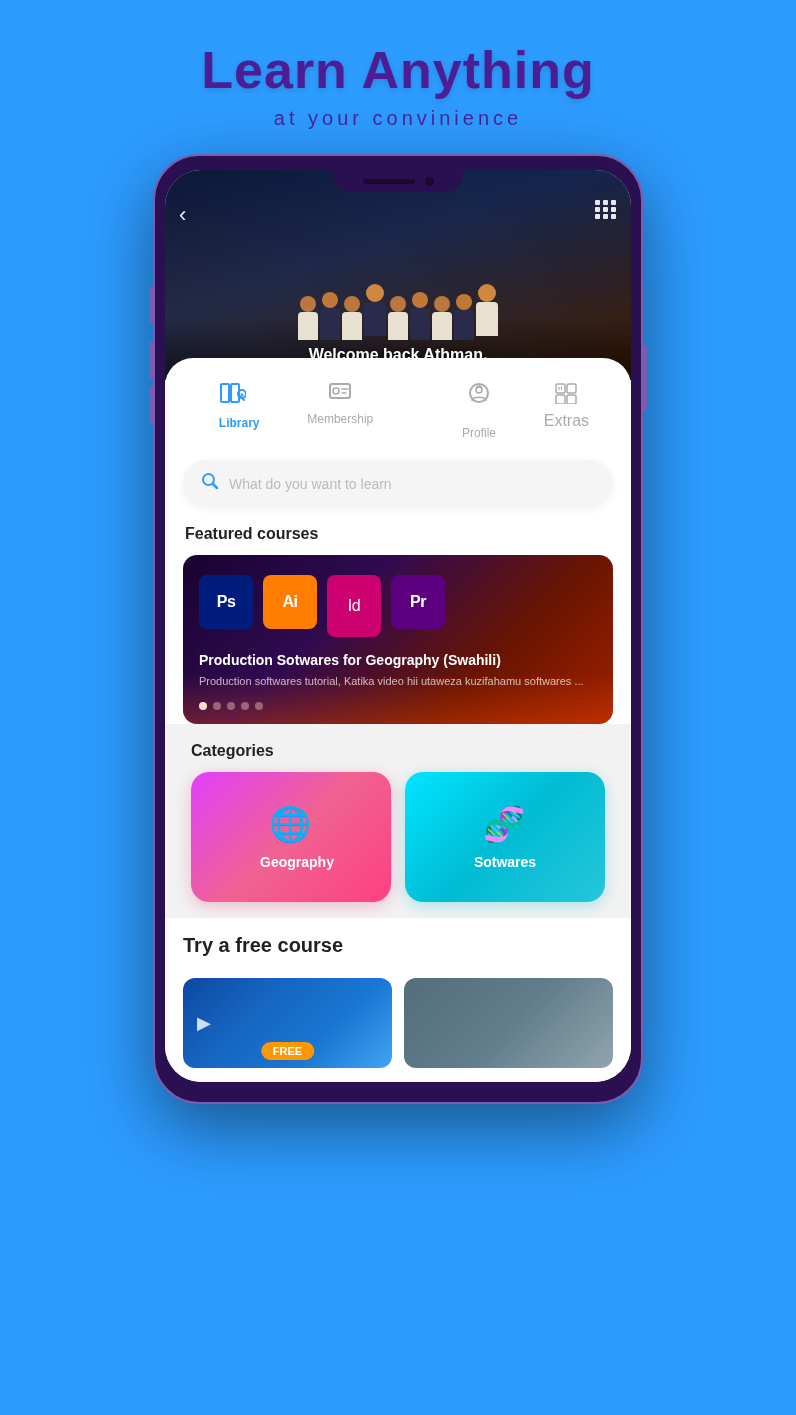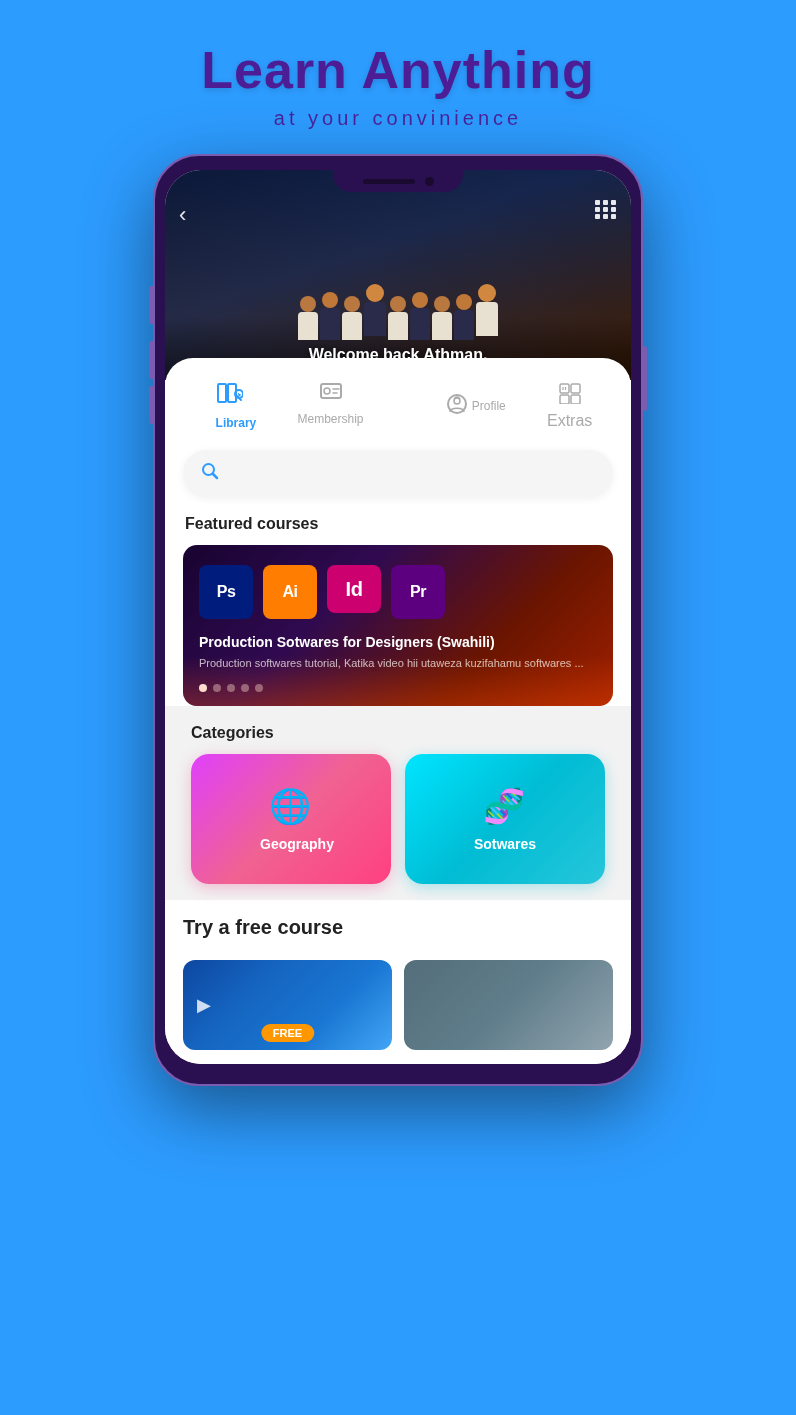--- a/index.html
+++ b/index.html
@@ -121,21 +121,21 @@
             <div style="color:#999;">
               <svg width="24" height="22" viewBox="0 0 24 22" fill="none">
                 <rect x="2" y="2" width="20" height="14" rx="2" stroke="#aaa" stroke-width="2"></rect>
                 <circle cx="8" cy="9" r="3" stroke="#aaa" stroke-width="1.5" fill="none"></circle>
                 <path d="M14 7 L20 7 M14 11 L18 11" stroke="#aaa" stroke-width="1.5" stroke-linecap="round"></path>
               </svg>
             </div>
             <span style="font-size:12px;color:#aaa;">Membership</span>
           </div>
 
-          <div style="display:flex;align-items:center;gap:4px;cursor:pointer;padding:4px 8px;margin-left:41px;">
+          <div style="display:flex;flex-direction:column;align-items:center;gap:18px;cursor:pointer;padding:4px 8px;margin-left:41px;">
             <div style="color:#999;">
               <svg width="22" height="22" viewBox="0 0 22 22" fill="none">
                 <circle cx="11" cy="11" r="9" stroke="#aaa" stroke-width="2"></circle>
                 <circle cx="11" cy="8" r="3" stroke="#aaa" stroke-width="1.5" fill="none"></circle>
                 <path d="M4 19 C4 14 18 14 18 19" stroke="#aaa" stroke-width="1.5" fill="none"></path>
                 <path d="M8 6 Q11 2 14 6" stroke="#aaa" stroke-width="1.5" fill="none"></path>
               </svg>
             </div>
             <span style="font-size:12px;color:#aaa;">Profile</span>
           </div>
@@ -155,36 +155,37 @@
           </div>
         </div>
 
         <div style="background:#f5f5f5;border-radius:25px;padding:12px 18px;display:flex;align-items:center;gap:10px;margin-bottom:18px;box-shadow:0 2px 8px rgba(0,0,0,0.06);cursor:text;">
           <div style="color:#2d9cff;font-size:18px;">
             <svg width="18" height="18" viewBox="0 0 18 18" fill="none">
               <circle cx="7.5" cy="7.5" r="5.5" stroke="#2d9cff" stroke-width="2"></circle>
               <path d="M12 12 L16 16" stroke="#2d9cff" stroke-width="2.5" stroke-linecap="round"></path>
             </svg>
           </div>
+          <span style="color:#bbb;font-size:14px;flex:1;">What do you want to learn</span>
         </div>
 
         <div style="font-size:16px;font-weight:700;color:#222;margin-bottom:12px;padding:0 2px;">Featured courses</div>
 
         <div style="border-radius:14px;overflow:hidden;background:linear-gradient(135deg,#180330 0%,#300a50 35%,#6b1500 70%,#a02000 100%);padding:20px 16px 14px;position:relative;margin-bottom:0;cursor:pointer;">
 
           <div style="display:flex;gap:10px;margin-bottom:14px;">
             <div style="width:54px;height:54px;border-radius:8px;background:#001d7d;display:flex;align-items:center;justify-content:center;color:white;font-size:16px;font-weight:900;letter-spacing:-0.5px;">Ps</div>
             <div style="width:54px;height:54px;border-radius:8px;background:#ff7d00;display:flex;align-items:center;justify-content:center;color:white;font-size:16px;font-weight:900;letter-spacing:-0.5px;">Ai</div>
-            <div style="width:54px;height:48px;border-radius:8px;background:#cc006e;display:flex;align-items:center;justify-content:center;color:white;font-size:20px;font-weight:700;letter-spacing:-0.5px;">Id</div>
+            <div style="width:54px;height:62px;border-radius:8px;background:#cc006e;display:flex;align-items:center;justify-content:center;color:white;font-size:16px;font-weight:400;letter-spacing:-0.5px;">Id</div>
             <div style="width:54px;height:54px;border-radius:8px;background:#5c0080;display:flex;align-items:center;justify-content:center;color:white;font-size:16px;font-weight:900;letter-spacing:-0.5px;">Pr</div>
           </div>
 
           <div style="position:absolute;bottom:0;left:0;right:0;height:50px;background:linear-gradient(0deg,rgba(255,80,0,0.3) 0%,transparent 100%);pointer-events:none;"></div>
 
-          <div style="color:white;font-size:14px;font-weight:700;margin-bottom:5px;line-height:1.3;">Production Sotwares for Designers (Swahili)</div>
+          <div style="color:white;font-size:14px;font-weight:700;margin-bottom:5px;line-height:1.3;">Production Sotwares for Geography (Swahili)</div>
           <div style="color:rgba(255,255,255,0.72);font-size:11px;line-height:1.4;">Production softwares tutorial, Katika video hii utaweza kuzifahamu softwares ...</div>
 
           <div style="display:flex;gap:6px;margin-top:12px;">
             <div style="width:8px;height:8px;border-radius:50%;background:white;cursor:pointer;"></div>
             <div style="width:8px;height:8px;border-radius:50%;background:rgba(255,255,255,0.4);cursor:pointer;"></div>
             <div style="width:8px;height:8px;border-radius:50%;background:rgba(255,255,255,0.4);cursor:pointer;"></div>
             <div style="width:8px;height:8px;border-radius:50%;background:rgba(255,255,255,0.4);cursor:pointer;"></div>
             <div style="width:8px;height:8px;border-radius:50%;background:rgba(255,255,255,0.4);cursor:pointer;"></div>
           </div>
         </div>

